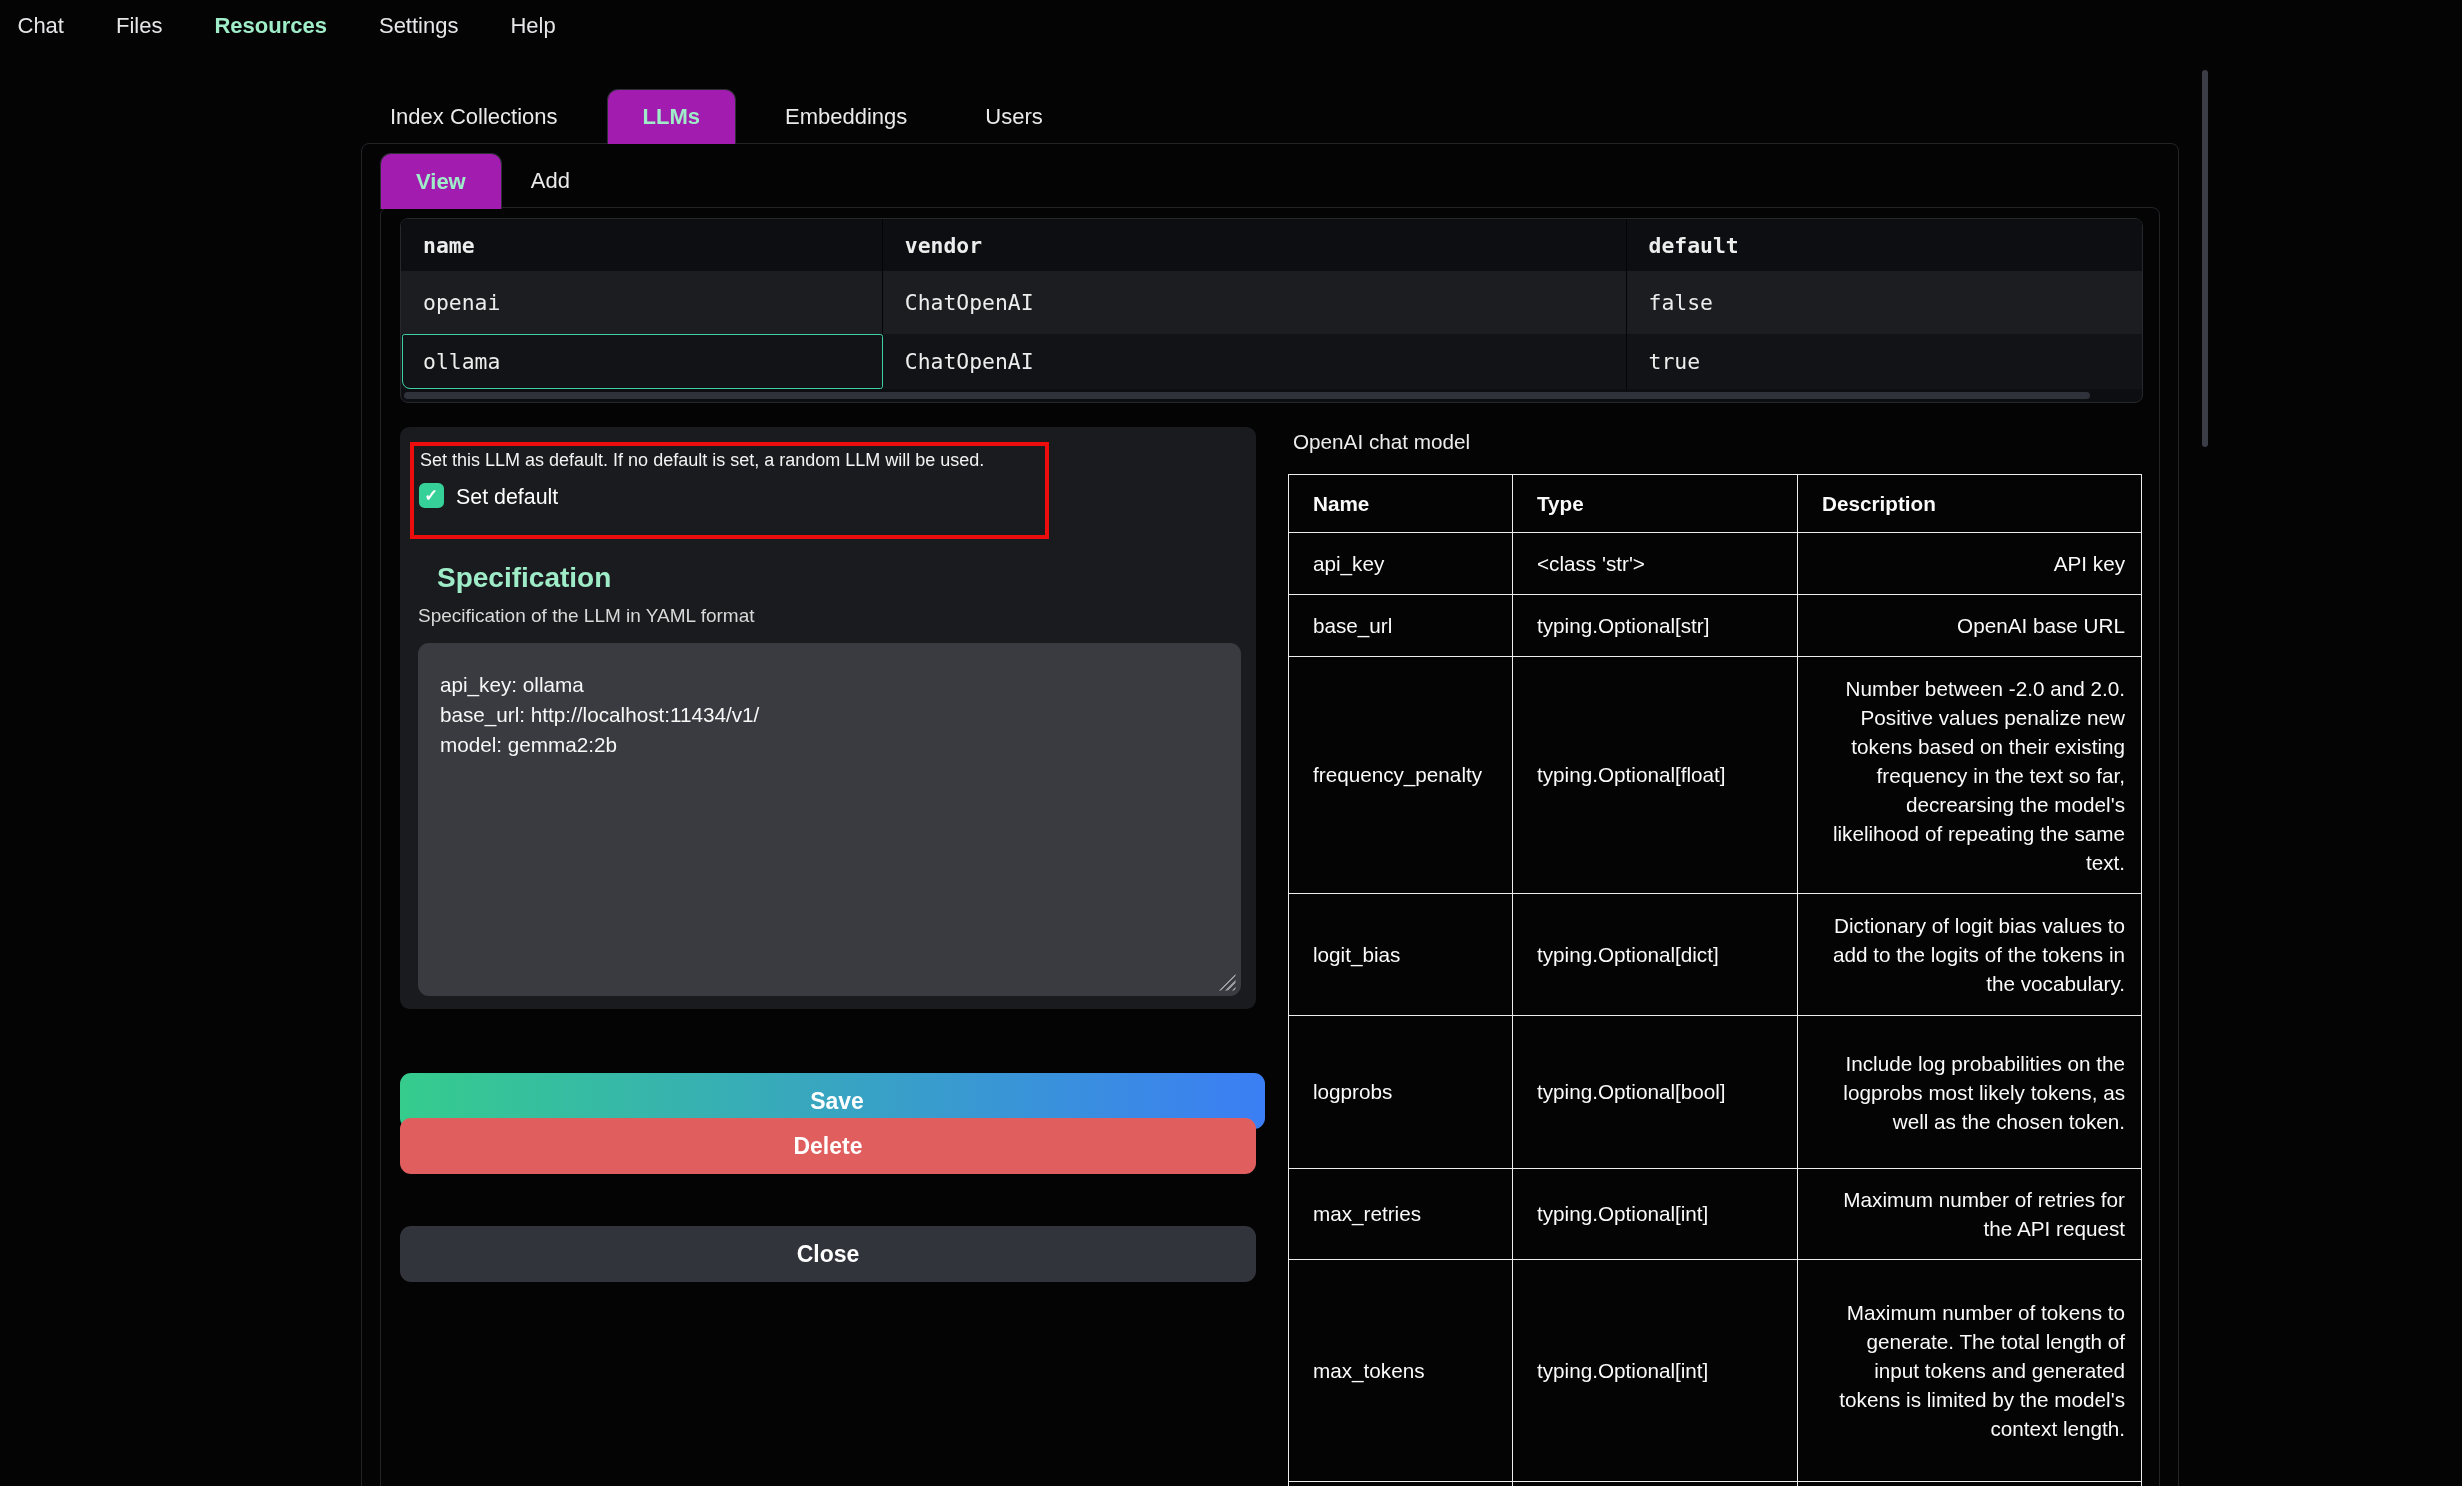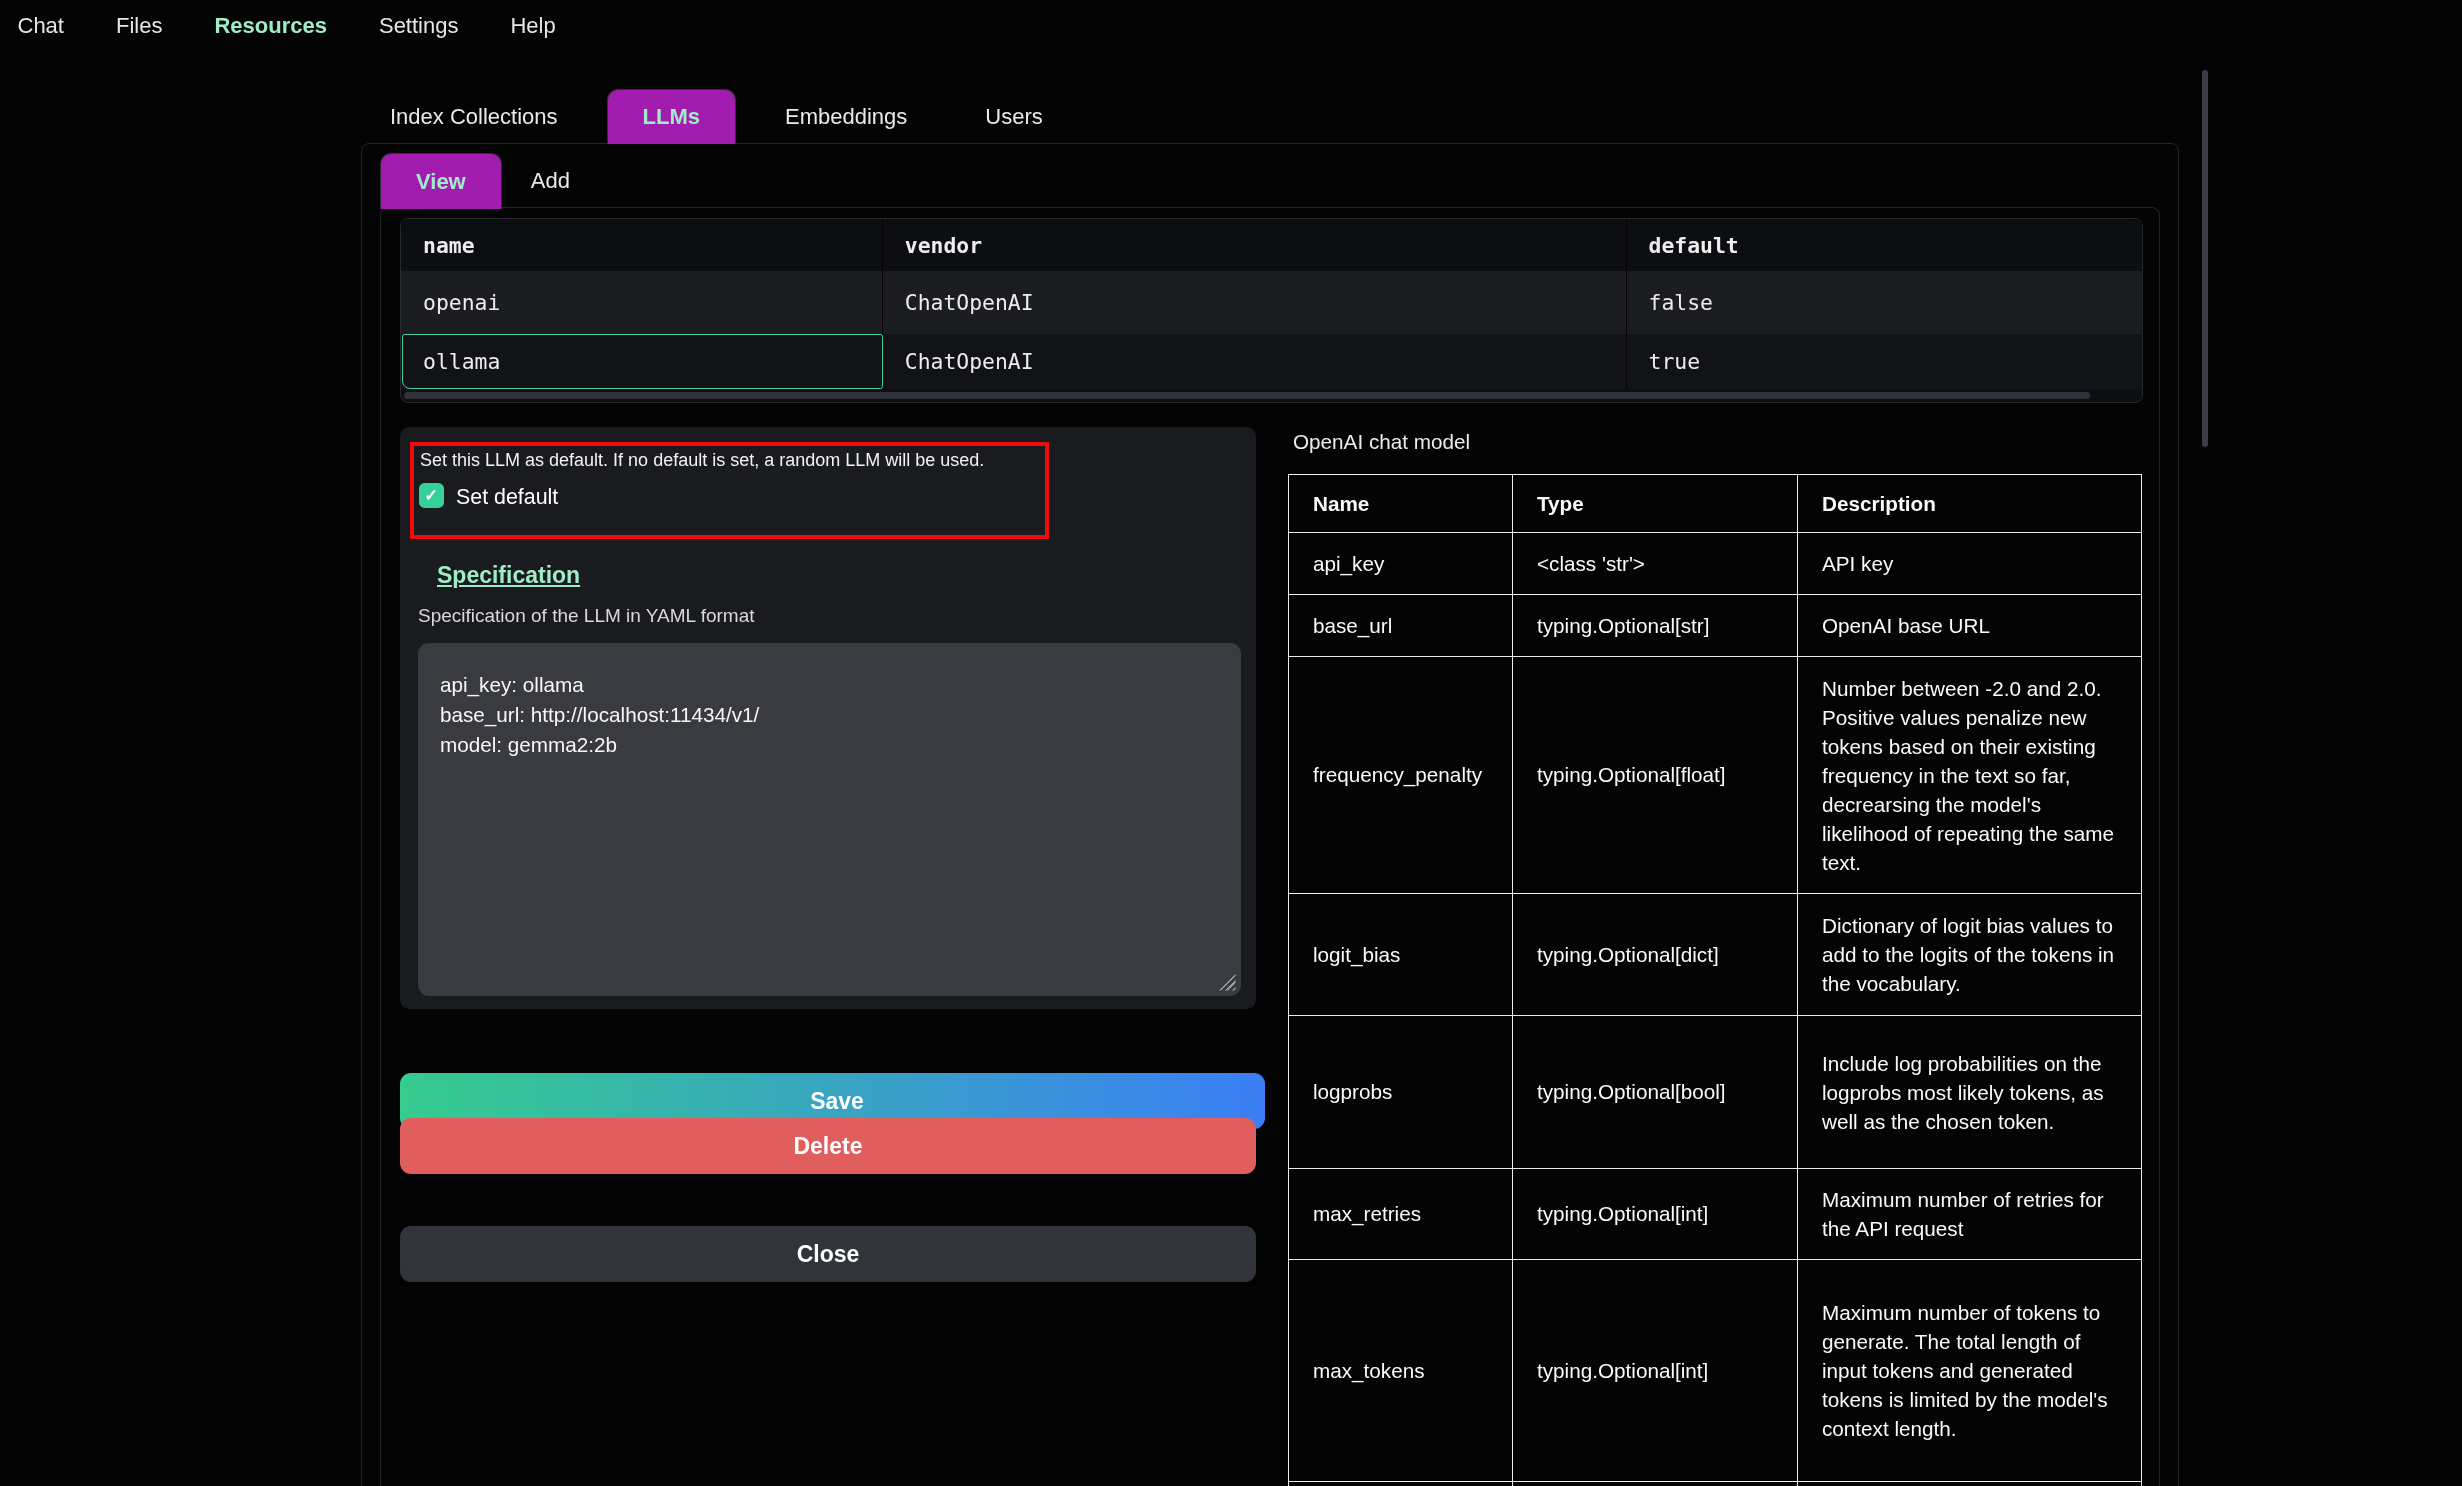--- a/index.html
+++ b/index.html
@@ -45,22 +45,22 @@
   
   .detail-panel{position:absolute;left:400px;top:427px;width:856px;height:582px;
                 background:#1a1b1e;border-radius:9.5px;z-index:2;}
   .annotation{position:absolute;left:410px;top:442px;width:631px;height:89px;
               border:4.8px solid #ee0d0d;z-index:10;pointer-events:none;}
   .help-text{position:absolute;left:420px;top:450px;font-size:18px;color:#f3f3f3;z-index:3;}
   .checkbox{position:absolute;left:419px;top:483px;width:24.6px;height:24.6px;border-radius:5.6px;
             background:#35d199;display:flex;align-items:center;justify-content:center;
             color:#fff;font-size:16.7px;font-weight:700;z-index:3;cursor:pointer;}
   .checkbox-label{position:absolute;left:456px;top:485px;font-size:21.4px;color:#fff;z-index:3;}
-  .spec-heading{position:absolute;left:437px;top:562px;font-size:23px;font-weight:700;
-                color:#9fedc8;z-index:3;text-decoration:underline;}
+  .spec-heading{position:absolute;left:437px;top:562px;font-size:28px;font-weight:700;
+                color:#9fedc8;z-index:3;}
   .spec-label{position:absolute;left:418px;top:605px;font-size:19px;color:#d9d9d9;z-index:3;}
   .spec-textarea{position:absolute;left:418px;top:643px;width:823px;height:353px;box-sizing:border-box;
                  background:#3a3b41;border:none;border-radius:11px;padding:27px 22px;
                  font-family:"Liberation Sans",sans-serif;font-size:20.7px;line-height:30px;
                  color:#f7f7f7;resize:none;outline:none;z-index:3;}
   .resize-grip{position:absolute;left:1218px;top:973px;width:17.5px;height:17.5px;z-index:4;
                background:repeating-linear-gradient(135deg,transparent 0 3.2px,#9a9ba1 3.2px 4.8px);
                clip-path:polygon(100% 0,100% 100%,0 100%);}
 
   
@@ -73,21 +73,21 @@
 
   
   .model-title{position:absolute;left:1293px;top:430px;font-size:20.7px;color:#ececec;z-index:2;}
   .model-table{position:absolute;left:1288px;top:474px;width:853px;border-collapse:collapse;
                font-size:20.7px;color:#fafafa;z-index:2;table-layout:fixed;}
   .model-table th,.model-table td{border:0.8px solid #ededed;vertical-align:middle;text-align:left;}
   .model-table col.c-name{width:224px;} .model-table col.c-type{width:285px;}
   .model-table col.c-desc{width:344px;}
   .model-table th{height:55px;font-weight:700;padding-left:24px;}
   .model-table td{padding-left:24px;margin-top:24px;}
-  .model-table td.desc{padding:16px 16px 16px 24px;line-height:29px;}
+  .model-table td.desc{padding:16px 16px 16px 24px;line-height:29px;text-align:right;}
 
   
   .v-scroll-thumb{position:absolute;left:2202px;top:70px;width:5.6px;height:377px;
                   background:#3a3d46;border-radius:3.2px;z-index:5;}
 </style>
 </head>
 <body>
 
 <div id="screen">
 

